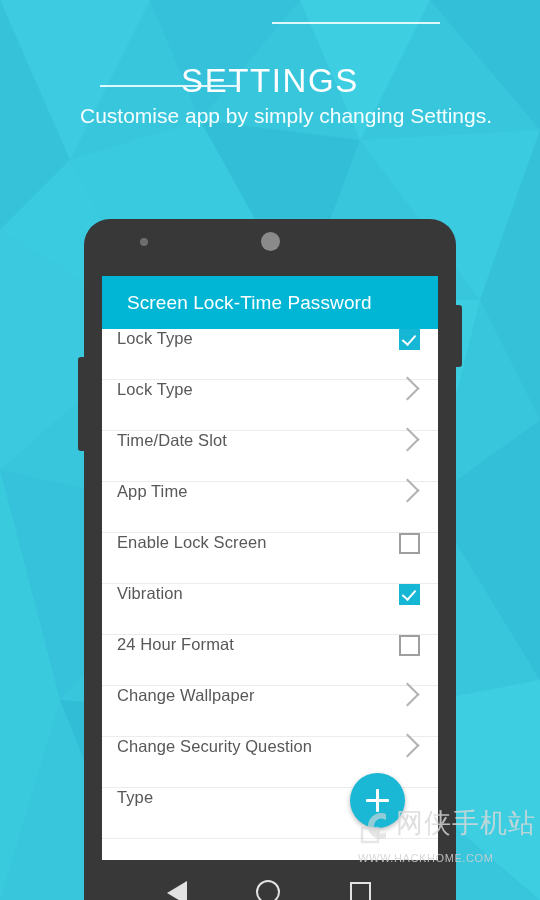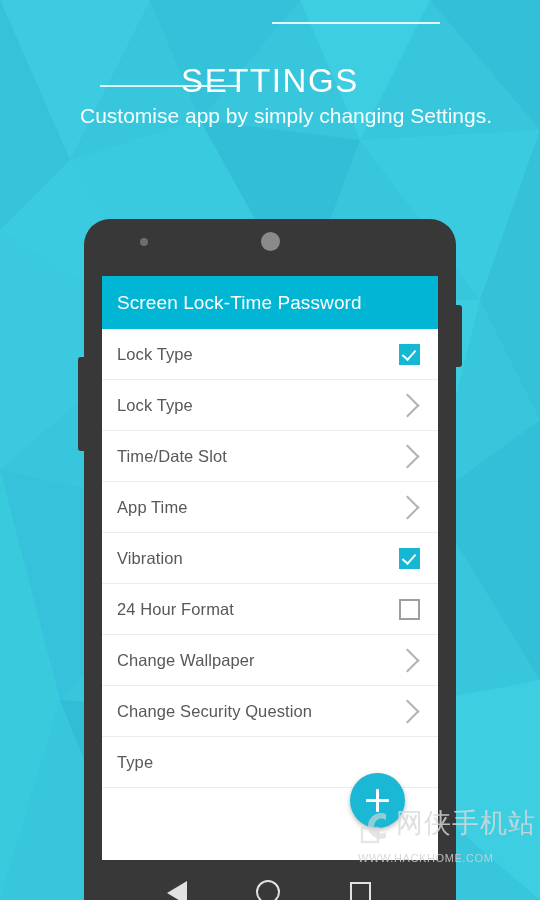--- a/index.html
+++ b/index.html
@@ -140,37 +140,36 @@
     width: 336px;
     height: 584px;
     background: #ffffff;
     overflow: hidden;
   }
   #app-bar {
     height: 53px;
     background: #00b6d4;
     display: flex;
     align-items: center;
-    padding-left: 15px;
+    padding-left: 25px;
     box-sizing: border-box;
   }
   #app-bar-title {
     color: #ffffff;
     font-size: 19px;
     font-weight: 400;
     letter-spacing: .1px;
   }
 
   #list {
     position: relative;
   }
   .row {
     height: 51px;
     display: flex;
-    align-items: center;
     justify-content: space-between;
     padding: 0 18px 0 15px;
     box-sizing: border-box;
     border-bottom: 1px solid #ececec;
     background: #ffffff;
   }
   .row-label {
     font-size: 16.5px;
     color: #585858;
     font-weight: 400;
@@ -376,20 +375,24 @@
           </div>
           <div class="row">
             <span class="row-label">Time/Date Slot</span>
             <span class="chevron"></span>
           </div>
           <div class="row">
             <span class="row-label">App Time</span>
             <span class="chevron"></span>
           </div>
           <div class="row">
+            <span class="row-label">Enable Lock Screen</span>
+            <span class="cb off"></span>
+          </div>
+          <div class="row">
             <span class="row-label">Vibration</span>
             <span class="cb on"></span>
           </div>
           <div class="row">
             <span class="row-label">24 Hour Format</span>
             <span class="cb off"></span>
           </div>
           <div class="row">
             <span class="row-label">Change Wallpaper</span>
             <span class="chevron"></span>

